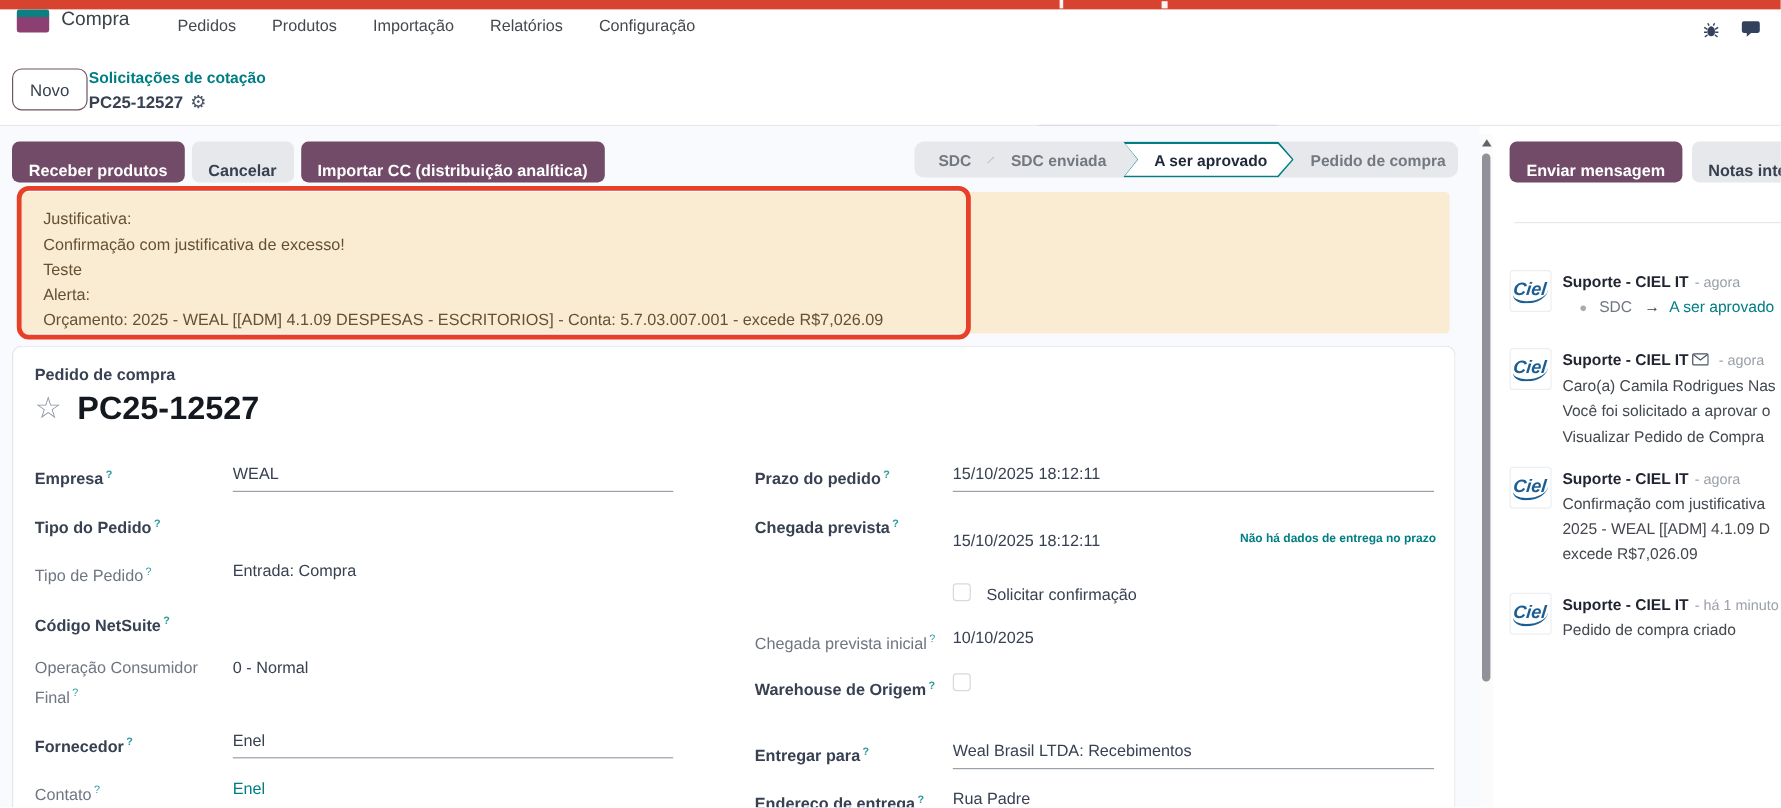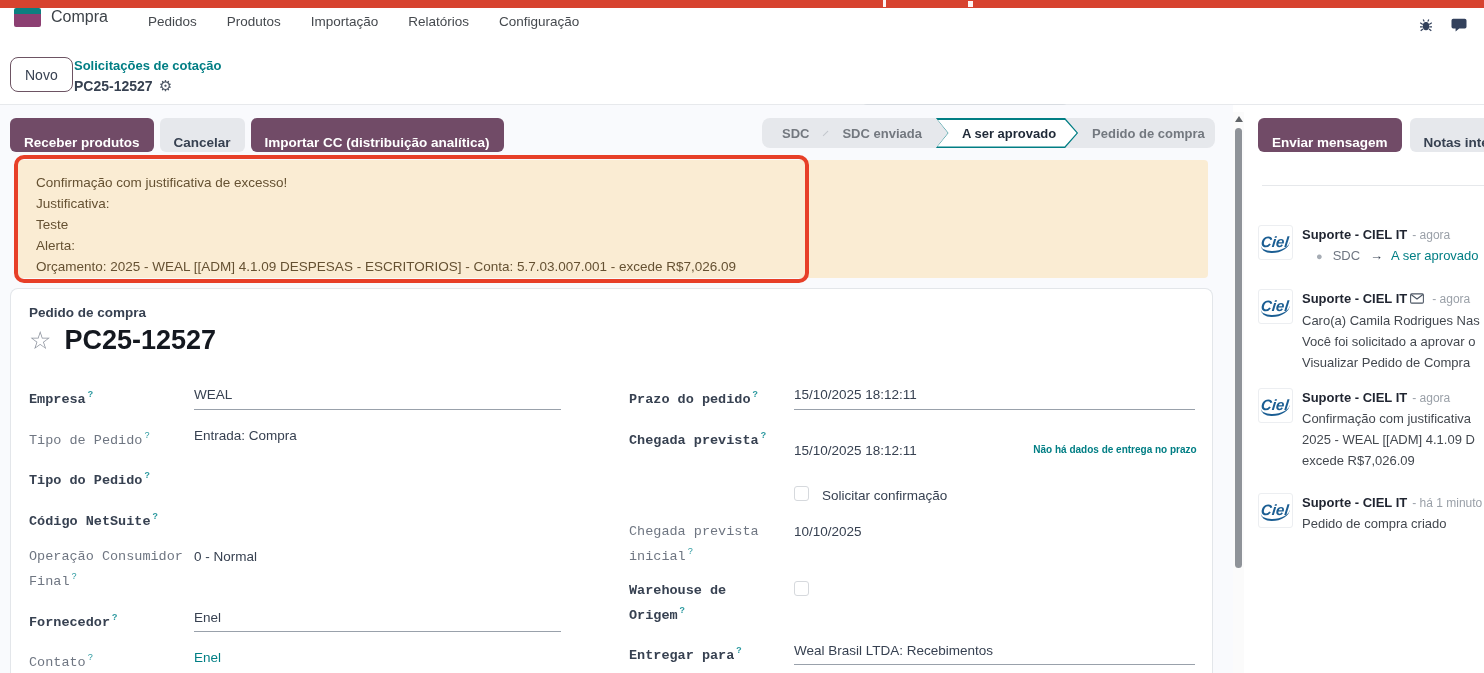--- a/index.html
+++ b/index.html
@@ -70,21 +70,21 @@
     border:1px solid #e3e6ea; border-bottom:none; border-radius:8px 8px 0 0; overflow:hidden; }
   .doc-type { position:absolute; left:18px; top:16px; font-size:13.5px; font-weight:bold; color:#374151; }
   .doc-title { position:absolute; left:18px; top:36px; display:flex; align-items:center; gap:13px; }
   .star { font-size:25px; color:#8d939e; cursor:pointer; line-height:1; }
   .doc-name { font-size:27px; font-weight:bold; color:#14181f; }
 
   .col-left  { position:absolute; left:18px;  top:96px; width:548px; }
   .col-right { position:absolute; left:618px; top:96px; width:580px; }
   .row { display:flex; margin-bottom:16px; position:relative; }
   .lbl { width:165px; min-width:165px; font-size:13.5px; font-weight:bold; color:#374151;
-    line-height:20px; padding-right:8px;font-family:Liberation Mono, monospace; }
+    line-height:20px; padding-right:8px; }
   .lbl.muted { font-weight:normal; color:#6f7682; }
   sup.help { color:#2d9aa0; font-size:9px; margin-left:2px; }
   .val { font-size:13.5px; color:#374151; line-height:20px; }
   .col-left  .val.u { width:367px; }
   .col-right .val.u { width:401px; }
   .u { border-bottom:1px solid #99a1ab; padding-bottom:2px; }
   .link { color:#017e84; cursor:pointer; }
   .cb { width:15px; height:15px; border:1.5px solid #d6d9dd; border-radius:3px; background:#fff;
     display:inline-block; cursor:pointer; }
   .note { position:absolute; left:392px; top:13px; width:188px; text-align:center; font-size:10px;
@@ -188,47 +188,47 @@
       <span class="step">SDC enviada</span>
       <span class="step-active">
         <span class="a-bg"></span>
         <span class="a-fg"></span>
         <span>A ser aprovado</span>
       </span>
       <span class="step">Pedido de compra</span>
     </div>
 
     <div class="alert">
+      <div>Justificativa:</div>
       <div>Confirmação com justificativa de excesso!</div>
-      <div>Justificativa:</div>
       <div>Teste</div>
       <div>Alerta:</div>
       <div>Orçamento: 2025 - WEAL [[ADM] 4.1.09 DESPESAS - ESCRITORIOS] - Conta: 5.7.03.007.001 - excede R$7,026.09</div>
     </div>
     <div class="annotation"></div>
 
     <div class="sheet">
       <div class="doc-type">Pedido de compra</div>
       <div class="doc-title">
         <span class="star">☆</span>
         <span class="doc-name">PC25-12527</span>
       </div>
 
       <div class="col-left">
         <div class="row">
           <div class="lbl"><span>Empresa</span><sup class="help">?</sup></div>
           <div class="val u">WEAL</div>
         </div>
         <div class="row">
+          <div class="lbl"><span>Tipo do Pedido</span><sup class="help">?</sup></div>
+          <div class="val"></div>
+        </div>
+        <div class="row">
           <div class="lbl muted"><span>Tipo de Pedido</span><sup class="help">?</sup></div>
           <div class="val">Entrada: Compra</div>
-        </div>
-        <div class="row">
-          <div class="lbl"><span>Tipo do Pedido</span><sup class="help">?</sup></div>
-          <div class="val"></div>
         </div>
         <div class="row">
           <div class="lbl"><span>Código NetSuite</span><sup class="help">?</sup></div>
           <div class="val"></div>
         </div>
         <div class="row" style="margin-bottom:16px;">
           <div class="lbl muted"><span>Operação Consumidor Final</span><sup class="help">?</sup></div>
           <div class="val">0 - Normal</div>
         </div>
         <div class="row">

